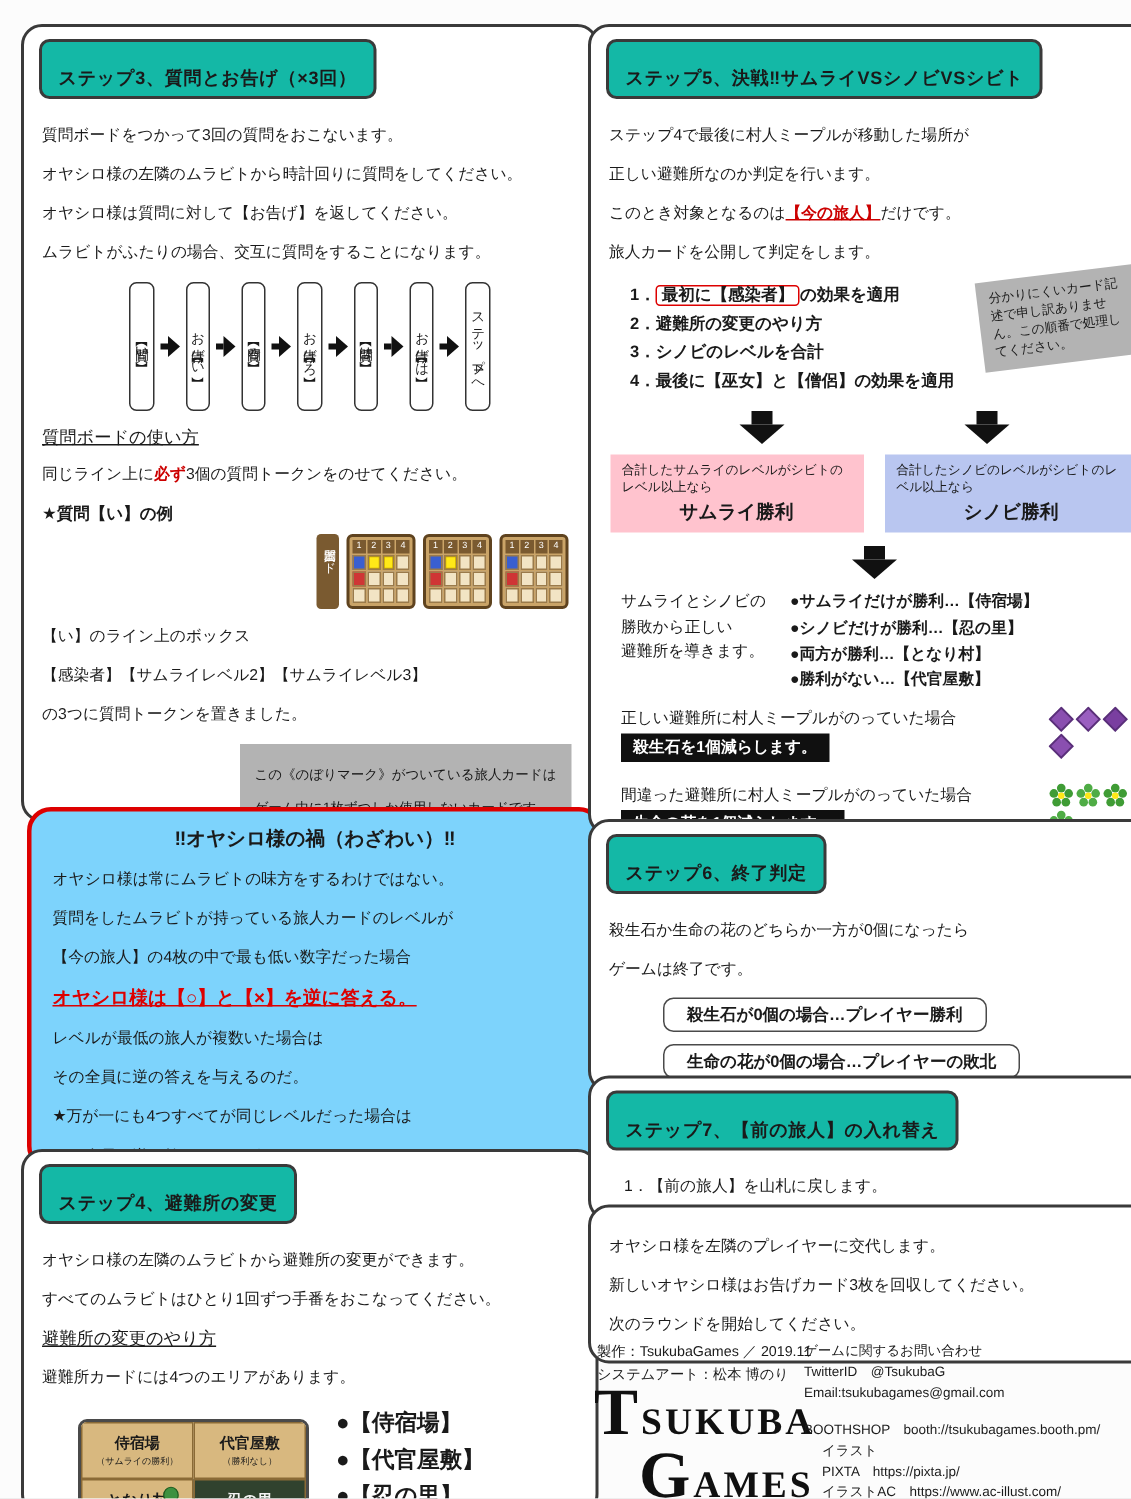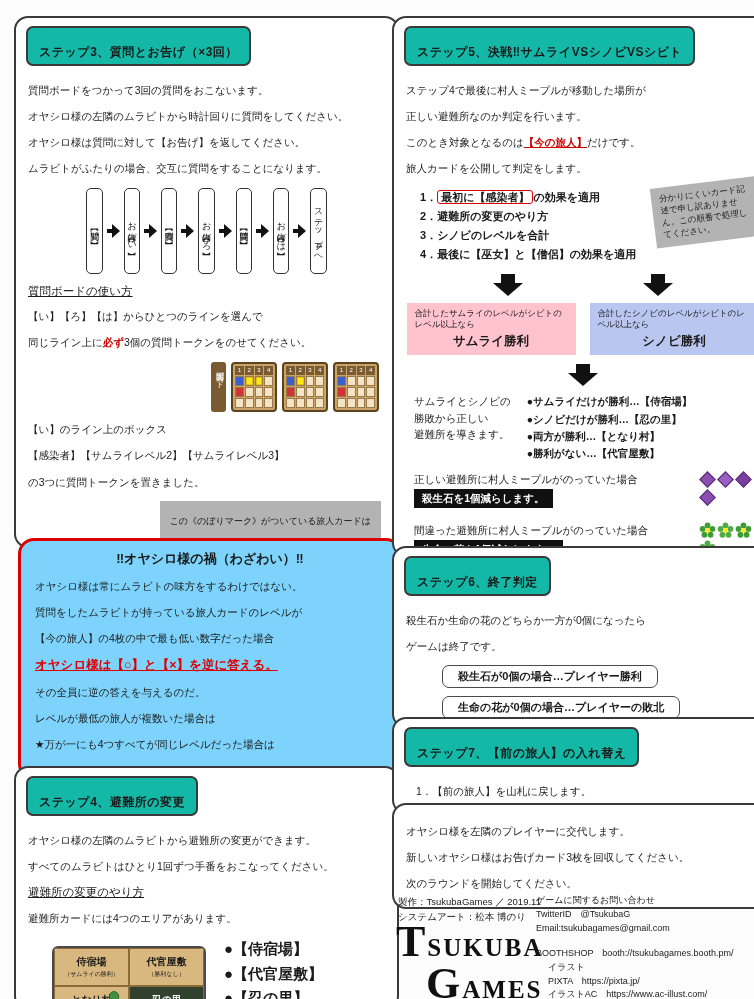--- a/index.html
+++ b/index.html
@@ -103,23 +103,23 @@
       <div class="fbox">お告げ【ろ】</div>
       <div class="farrow"></div>
       <div class="fbox">質問【は】</div>
       <div class="farrow"></div>
       <div class="fbox">お告げ【は】</div>
       <div class="farrow"></div>
       <div class="fbox">ステップ4へ</div>
     </div>
 
     <h4 class="uhead">質問ボードの使い方</h4>
-    <p class="t">【い】【ろ】【は】からひとつのラインを選んで</p>
     <p class="t"><span>同じライン上に</span><span class="red">必ず</span><span>3個の質問トークンをのせてください。</span></p>
 
+    <h4 class="exhead">★質問【い】の例</h4>
 
     <div class="board-row">
       <div class="bside">質問ボード</div>
       <div class="qboard">
         <div class="qb-nums">
             <span>1</span>
             <span>2</span>
             <span>3</span>
             <span>4</span>
           </div>
@@ -201,22 +201,22 @@
     <p class="t redu">どれでもなかったらお告げカードの《×》</p>
     <p class="t">を表にしてテーブルに置いてください。</p>
   </section>
 
   <section class="curse" style="left:18px;top:538px;width:350px;height:218px;">
     <h3>‼オヤシロ様の禍（わざわい）‼</h3>
     <p class="t">オヤシロ様は常にムラビトの味方をするわけではない。</p>
     <p class="t">質問をしたムラビトが持っている旅人カードのレベルが</p>
     <p class="t">【今の旅人】の4枚の中で最も低い数字だった場合</p>
     <p class="redline">オヤシロ様は【○】と【×】を逆に答える。</p>
+    <p class="t">レベルが最低の旅人が複数いた場合は</p>
     <p class="t">その全員に逆の答えを与えるのだ。</p>
-    <p class="t">レベルが最低の旅人が複数いた場合は</p>
     <p class="t">★万が一にも4つすべてが同じレベルだった場合は</p>
     <p class="t">その全員に逆に答えなければならない</p>
     <p class="bluec">はじめてこのゲームを遊ぶ人がいる場合</p>
     <p class="bluec">このルールは使用しなくてもかまいません。</p>
   </section>
 
   <section class="panel" style="left:14px;top:766px;width:357px;height:224px;">
     <div class="ptitle">ステップ4、避難所の変更</div>
     <p class="t">オヤシロ様の左隣のムラビトから避難所の変更ができます。</p>
     <p class="t">すべてのムラビトはひとり1回ずつ手番をおこなってください。</p>

